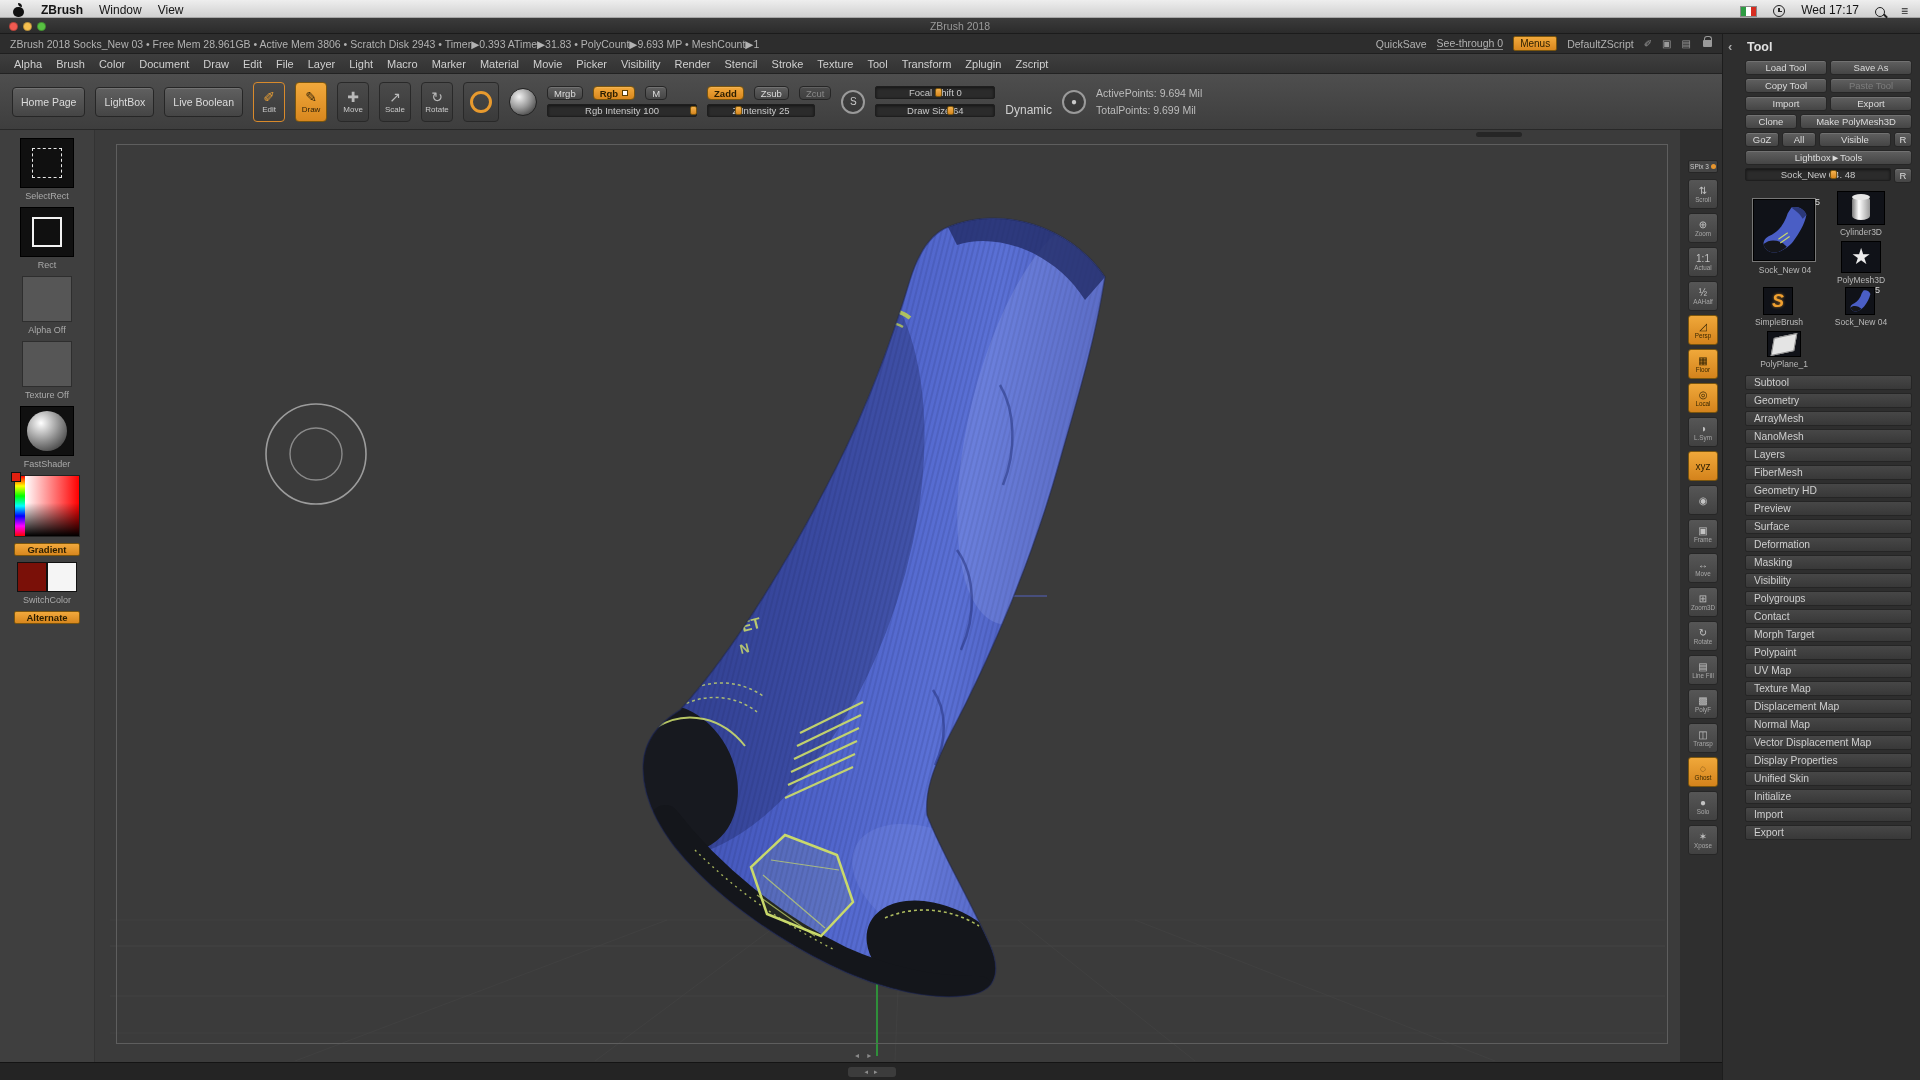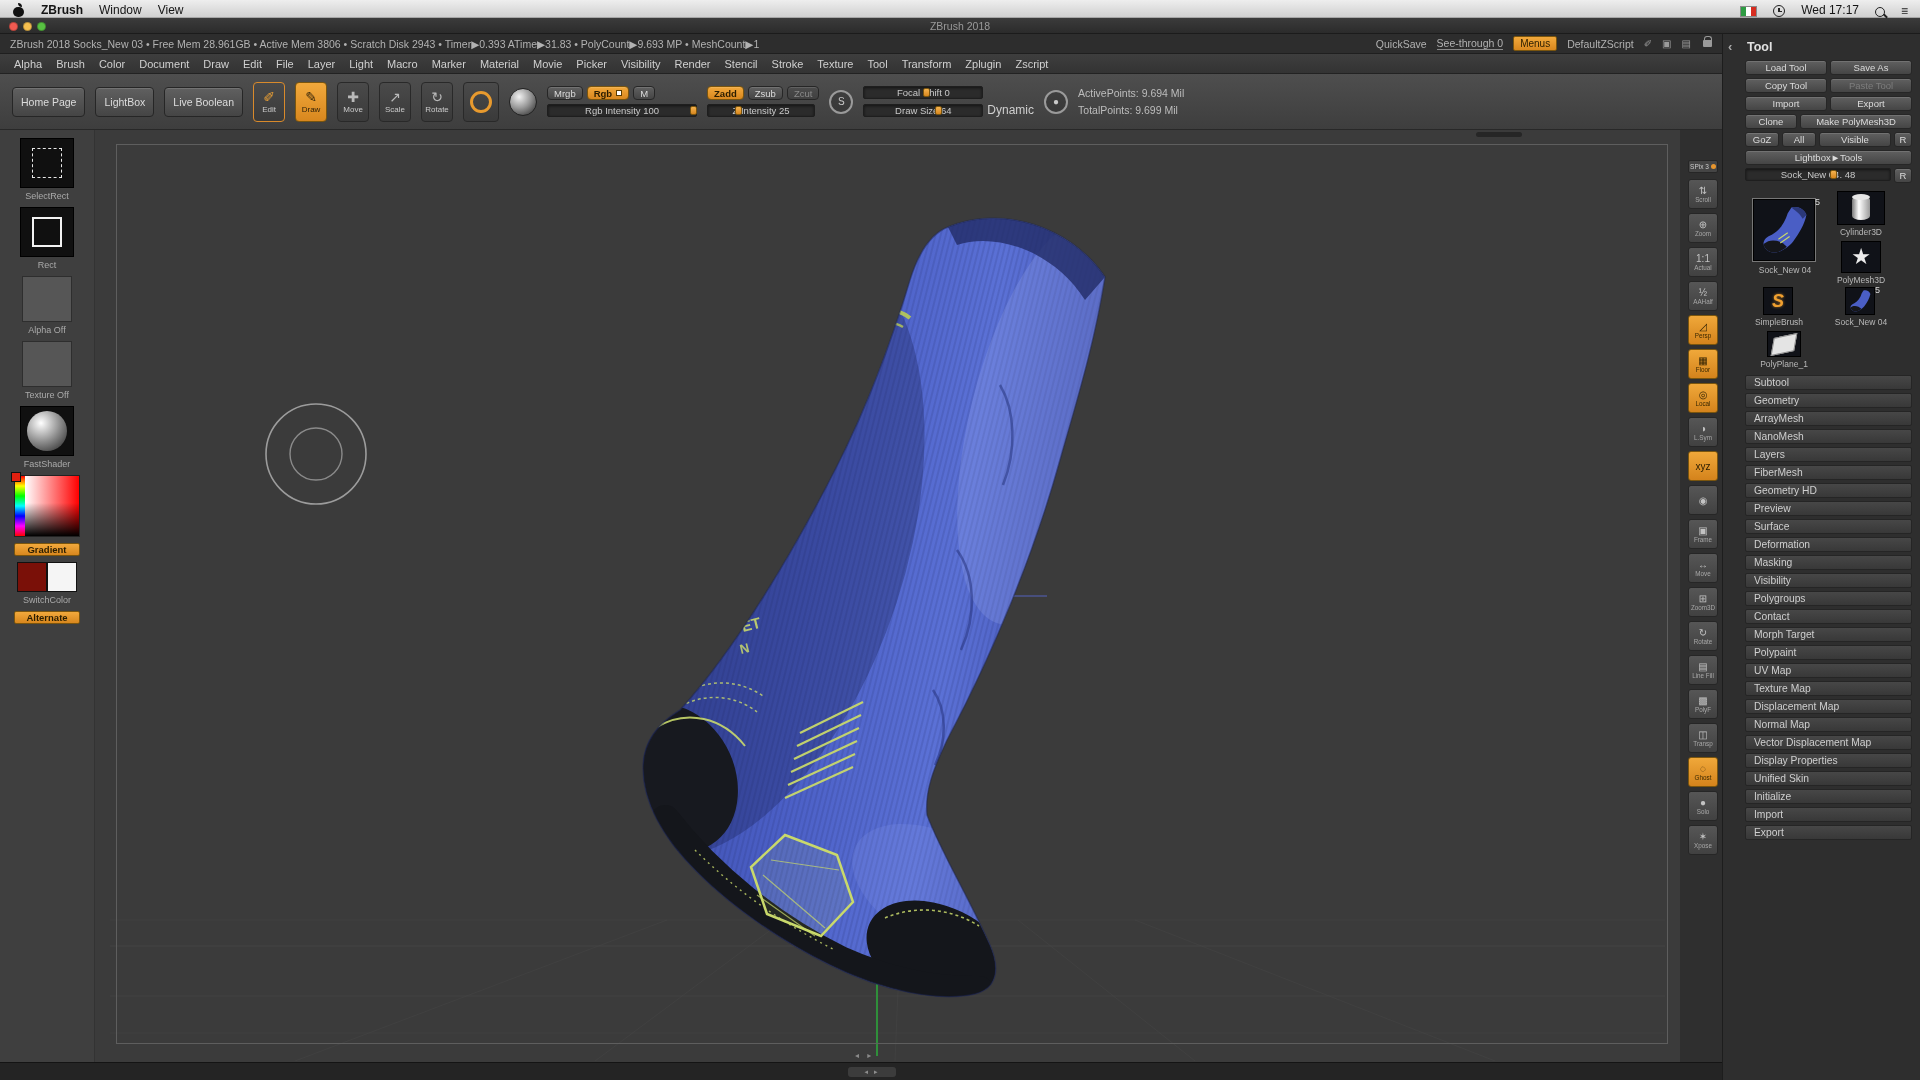--- a/index.html
+++ b/index.html
@@ -58,21 +58,21 @@
   .tool-chip .lb{font-size:8px;color:#c9c9c9}
   .tool-chip.edit{border-color:#d98a2b}
   .tool-chip.edit .ic{color:#eda135}
   .tool-chip.active{background:linear-gradient(#f2a93c,#d8871e);border-color:#7a550e}
   .tool-chip.active .ic,.tool-chip.active .lb{color:#30220a}
   .ringchip{width:36px;height:40px;border-radius:4px;background:linear-gradient(#4a4a4a,#3a3a3a);border:1px solid #292929;
     display:flex;align-items:center;justify-content:center}
   .ring{width:22px;height:22px;border:3px solid #e89a2e;border-radius:50%}
   .sphere{width:28px;height:28px;border-radius:50%;background:radial-gradient(circle at 35% 30%,#f2f2f2,#9a9a9a 45%,#2b2b2b 95%);border:1px solid #222}
   .col{display:flex;flex-direction:column;gap:4px;justify-content:center}
-  .row{display:flex;gap:4px;align-items:center}
+  .row{display:flex;gap:10px;align-items:center}
   .mini-btn{height:14px;font-size:9.5px;padding:0 6px}
   .mini-btn.dim{color:#8a8a8a;background:linear-gradient(#4c4c4c,#404040)}
   .mini-btn.orange{background:linear-gradient(#f2a93c,#d8871e);color:#2a1d00;border-color:#7a550e;font-weight:bold}
   .rgb-sq{display:inline-block;width:6px;height:6px;background:#fff;border:1px solid #5a3c00;margin-left:4px}
   .zslider{position:relative;background:#2b2b2b;border:1px solid #1e1e1e;border-radius:2px;height:13px;color:#c8c8c8;
     font-size:9.5px;display:flex;align-items:center;justify-content:center;box-shadow:inset 0 1px 3px rgba(0,0,0,.55)}
   .zslider .thumb{position:absolute;top:1px;bottom:1px;width:7px;background:linear-gradient(#f4b24f,#d8871e);border:1px solid #7a550e;border-radius:2px}
   .circ-icon{width:24px;height:24px;border-radius:50%;border:2px solid #9a9a9a;display:flex;align-items:center;justify-content:center;
     font-size:10px;color:#c9c9c9;background:rgba(0,0,0,.15)}
   .pts{font-size:10.5px;color:#bcbcbc;line-height:1.6}

